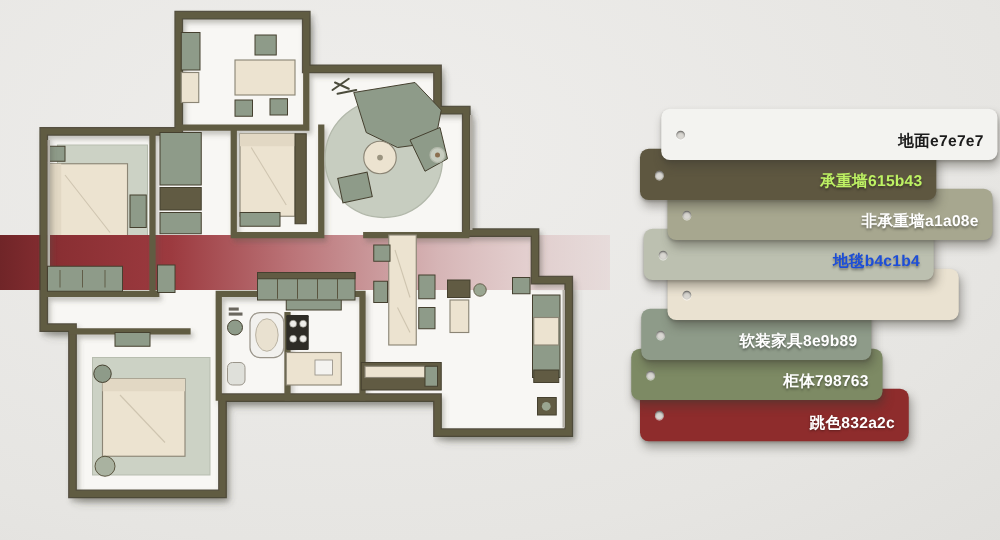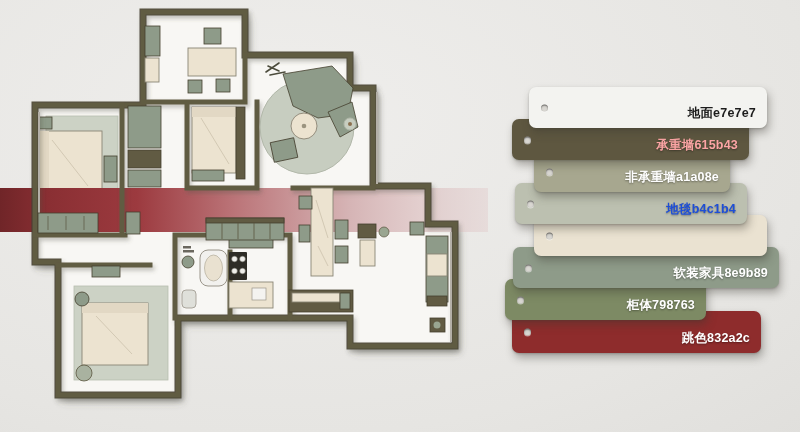--- a/index.html
+++ b/index.html
@@ -40,28 +40,28 @@
     width:7px;height:7px;border-radius:50%;
     background:#d9d7d2;
     box-shadow:inset 0 1px 1.5px rgba(0,0,0,.55), 0 1px 0 rgba(255,255,255,.5);
   }
   .card .lbl{
     font-size:12.5px;font-weight:700;letter-spacing:.2px;
     text-shadow:0 1px 2px rgba(0,0,0,.38);
     white-space:nowrap;
   }
   .card.light .lbl{text-shadow:none;}
-  #c1{left:529px;top:87px;width:238px;z-index:18;background:var(--card0);}
+  #c1{left:529px;top:87px;width:269px;z-index:18;background:var(--card0);}
   #c2{left:512px;top:119px;width:237px;z-index:17;background:var(--card1);}
-  #c3{left:534px;top:151px;width:196px;z-index:16;background:var(--card2);}
+  #c3{left:534px;top:151px;width:260px;z-index:16;background:var(--card2);}
   #c4{left:515px;top:183px;width:232px;z-index:15;background:var(--card3);}
   #c5{left:534px;top:215px;width:233px;z-index:14;background:var(--card4);}
-  #c6{left:513px;top:247px;width:266px;z-index:13;background:var(--card5);}
+  #c6{left:513px;top:247px;width:184px;z-index:13;background:var(--card5);}
   #c7{left:505px;top:279px;width:201px;z-index:12;background:var(--card6);}
-  #c8{left:512px;top:311px;width:249px;height:42px;z-index:11;background:var(--card7);}
+  #c8{left:512px;top:311px;width:215px;height:42px;z-index:11;background:var(--card7);}
 </style>
 </head>
 <body>
 
 <div id="stage">
 
   <svg width="800" height="432" viewBox="0 0 800 432">
     <defs>
       <linearGradient id="bandGrad" x1="0" y1="0" x2="1" y2="0">
         <stop offset="0" stop-color="var(--accent_dark)"></stop>
@@ -207,21 +207,21 @@
       <circle cx="437" cy="325" r="3.5" fill="#9aa691"></circle>
     </g>
   </svg>
 
   <div id="c1" class="card light">
     <span class="hole"></span>
     <span class="lbl" style="color: rgb(28, 28, 28);">地面e7e7e7</span>
   </div>
   <div id="c2" class="card">
     <span class="hole"></span>
-    <span class="lbl" style="color: #fca5a5;">承重墙615b43</span>
+    <span class="lbl" style="color: #bef264;">承重墙615b43</span>
   </div>
   <div id="c3" class="card">
     <span class="hole"></span>
     <span class="lbl" style="color: rgb(255, 255, 255);">非承重墙a1a08e</span>
   </div>
   <div id="c4" class="card">
     <span class="hole"></span>
     <span class="lbl" style="color: #1d4ed8;">地毯b4c1b4</span>
   </div>
   <div id="c5" class="card">

